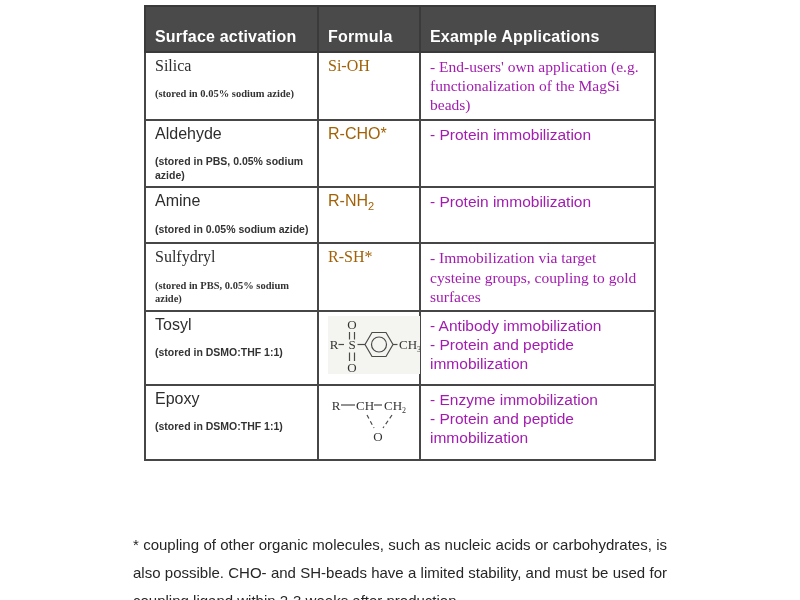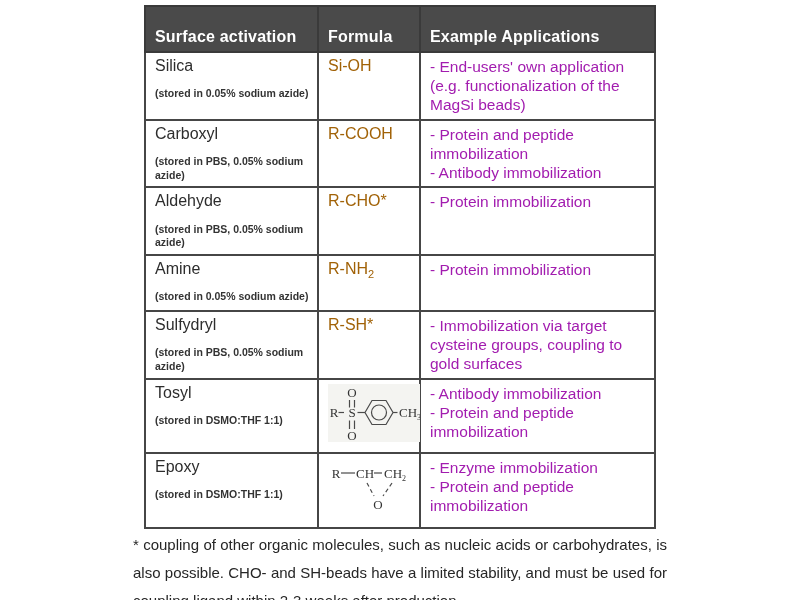--- a/index.html
+++ b/index.html
@@ -31,21 +31,21 @@
     padding: 20px 4px 4px 9px;
     border: 2px solid #3a3a3a;
     height: 20px;
     letter-spacing: 0.2px;
   }
   .spec-table td {
     border: 2px solid #464646;
     vertical-align: top;
     padding: 4px 6px 4px 9px;
   }
-  tr.h61 td { height: 53px; }
+  tr.h61 td { height: 53px; font-family: Liberation Serif, serif; }
   tr.h62 td { height: 54px; }
   tr.h51 td { height: 43px; }
   tr.h54 td { height: 46px; }
   tr.h72 td { height: 64px; }
   tr.h59 td { height: 51px; }
   tr.h73 td { height: 65px; }
 
   .nm { font-size: 16px; line-height: 1.15; color: #2d2d2d; }
   .st { font-size: 10.5px; font-weight: bold; line-height: 1.3; color: #333333; margin-top: 12px; }
   .formula { font-size: 16px; color: #a16207; }
@@ -98,33 +98,20 @@
           <div class="st">(stored in 0.05% sodium azide)</div>
         </td>
         <td class="formula">
           <span>Si-OH</span>
         </td>
         <td>
           <div class="app">- End-users' own application (e.g. functionalization of the MagSi beads)</div>
         </td>
       </tr>
 
-      <tr class="h62">
-        <td>
-          <div class="nm">Carboxyl</div>
-          <div class="st">(stored in PBS, 0.05% sodium azide)</div>
-        </td>
-        <td class="formula">
-          <span>R-COOH</span>
-        </td>
-        <td>
-          <div class="app">- Protein and peptide immobilization</div>
-          <div class="app">- Antibody immobilization</div>
-        </td>
-      </tr>
 
       <tr class="h51">
         <td>
           <div class="nm">Aldehyde</div>
           <div class="st">(stored in PBS, 0.05% sodium azide)</div>
         </td>
         <td class="formula">
           <span>R-CHO*</span>
         </td>
         <td>

